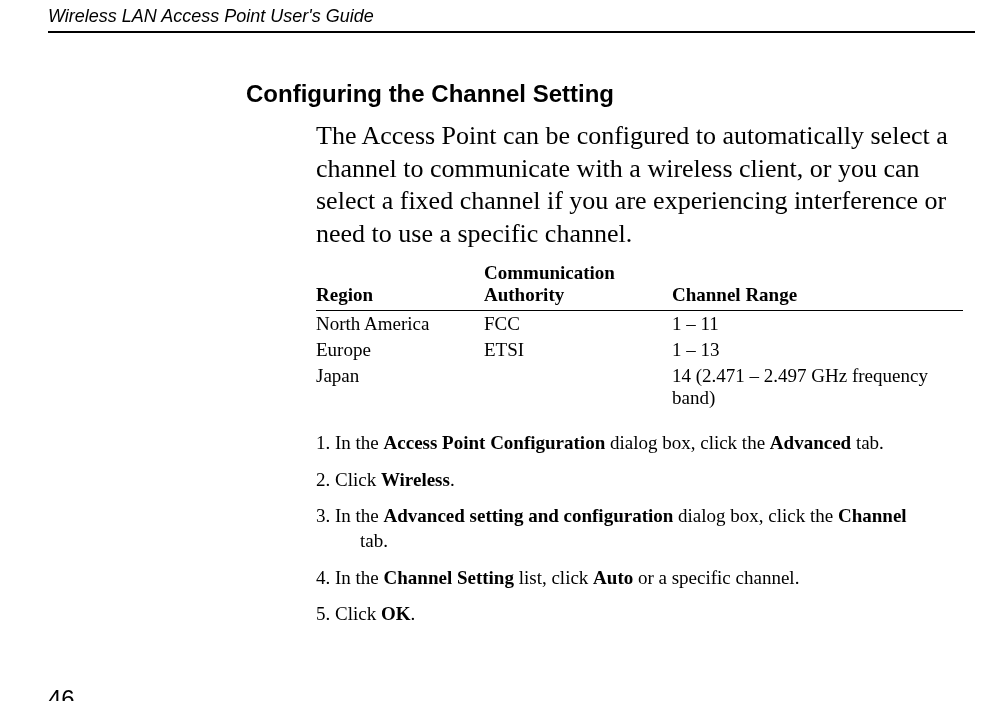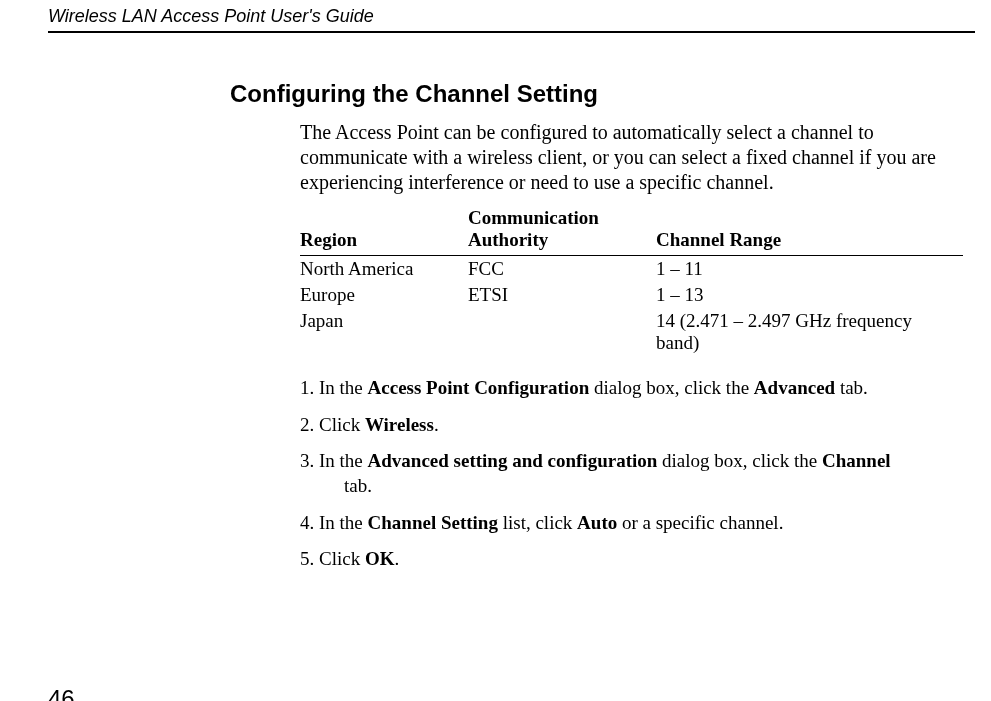--- a/index.html
+++ b/index.html
@@ -24,34 +24,34 @@
     right: 48px;
     font-style: italic;
     font-family: Arial, Helvetica, sans-serif;
     font-size: 18px;
     border-bottom: 2px solid #000;
     padding-bottom: 4px;
   }
   .content {
     position: absolute;
     top: 80px;
-    left: 230px;
+    left: 246px;
     right: 60px;
   }
   .section-title {
     font-family: Arial, Helvetica, sans-serif;
     font-weight: bold;
     font-size: 24px;
     margin: 0 0 12px 0;
   }
   .body-block {
     margin-left: 70px;
   }
   .para {
-    font-size: 20px;
+    font-size: 26px;
     line-height: 1.25;
     margin: 0 0 10px 0;
   }
   .chan-table {
     width: 100%;
     border-collapse: collapse;
     margin: 6px 0 20px 0;
     font-size: 19px;
   }
   .chan-table thead th {

